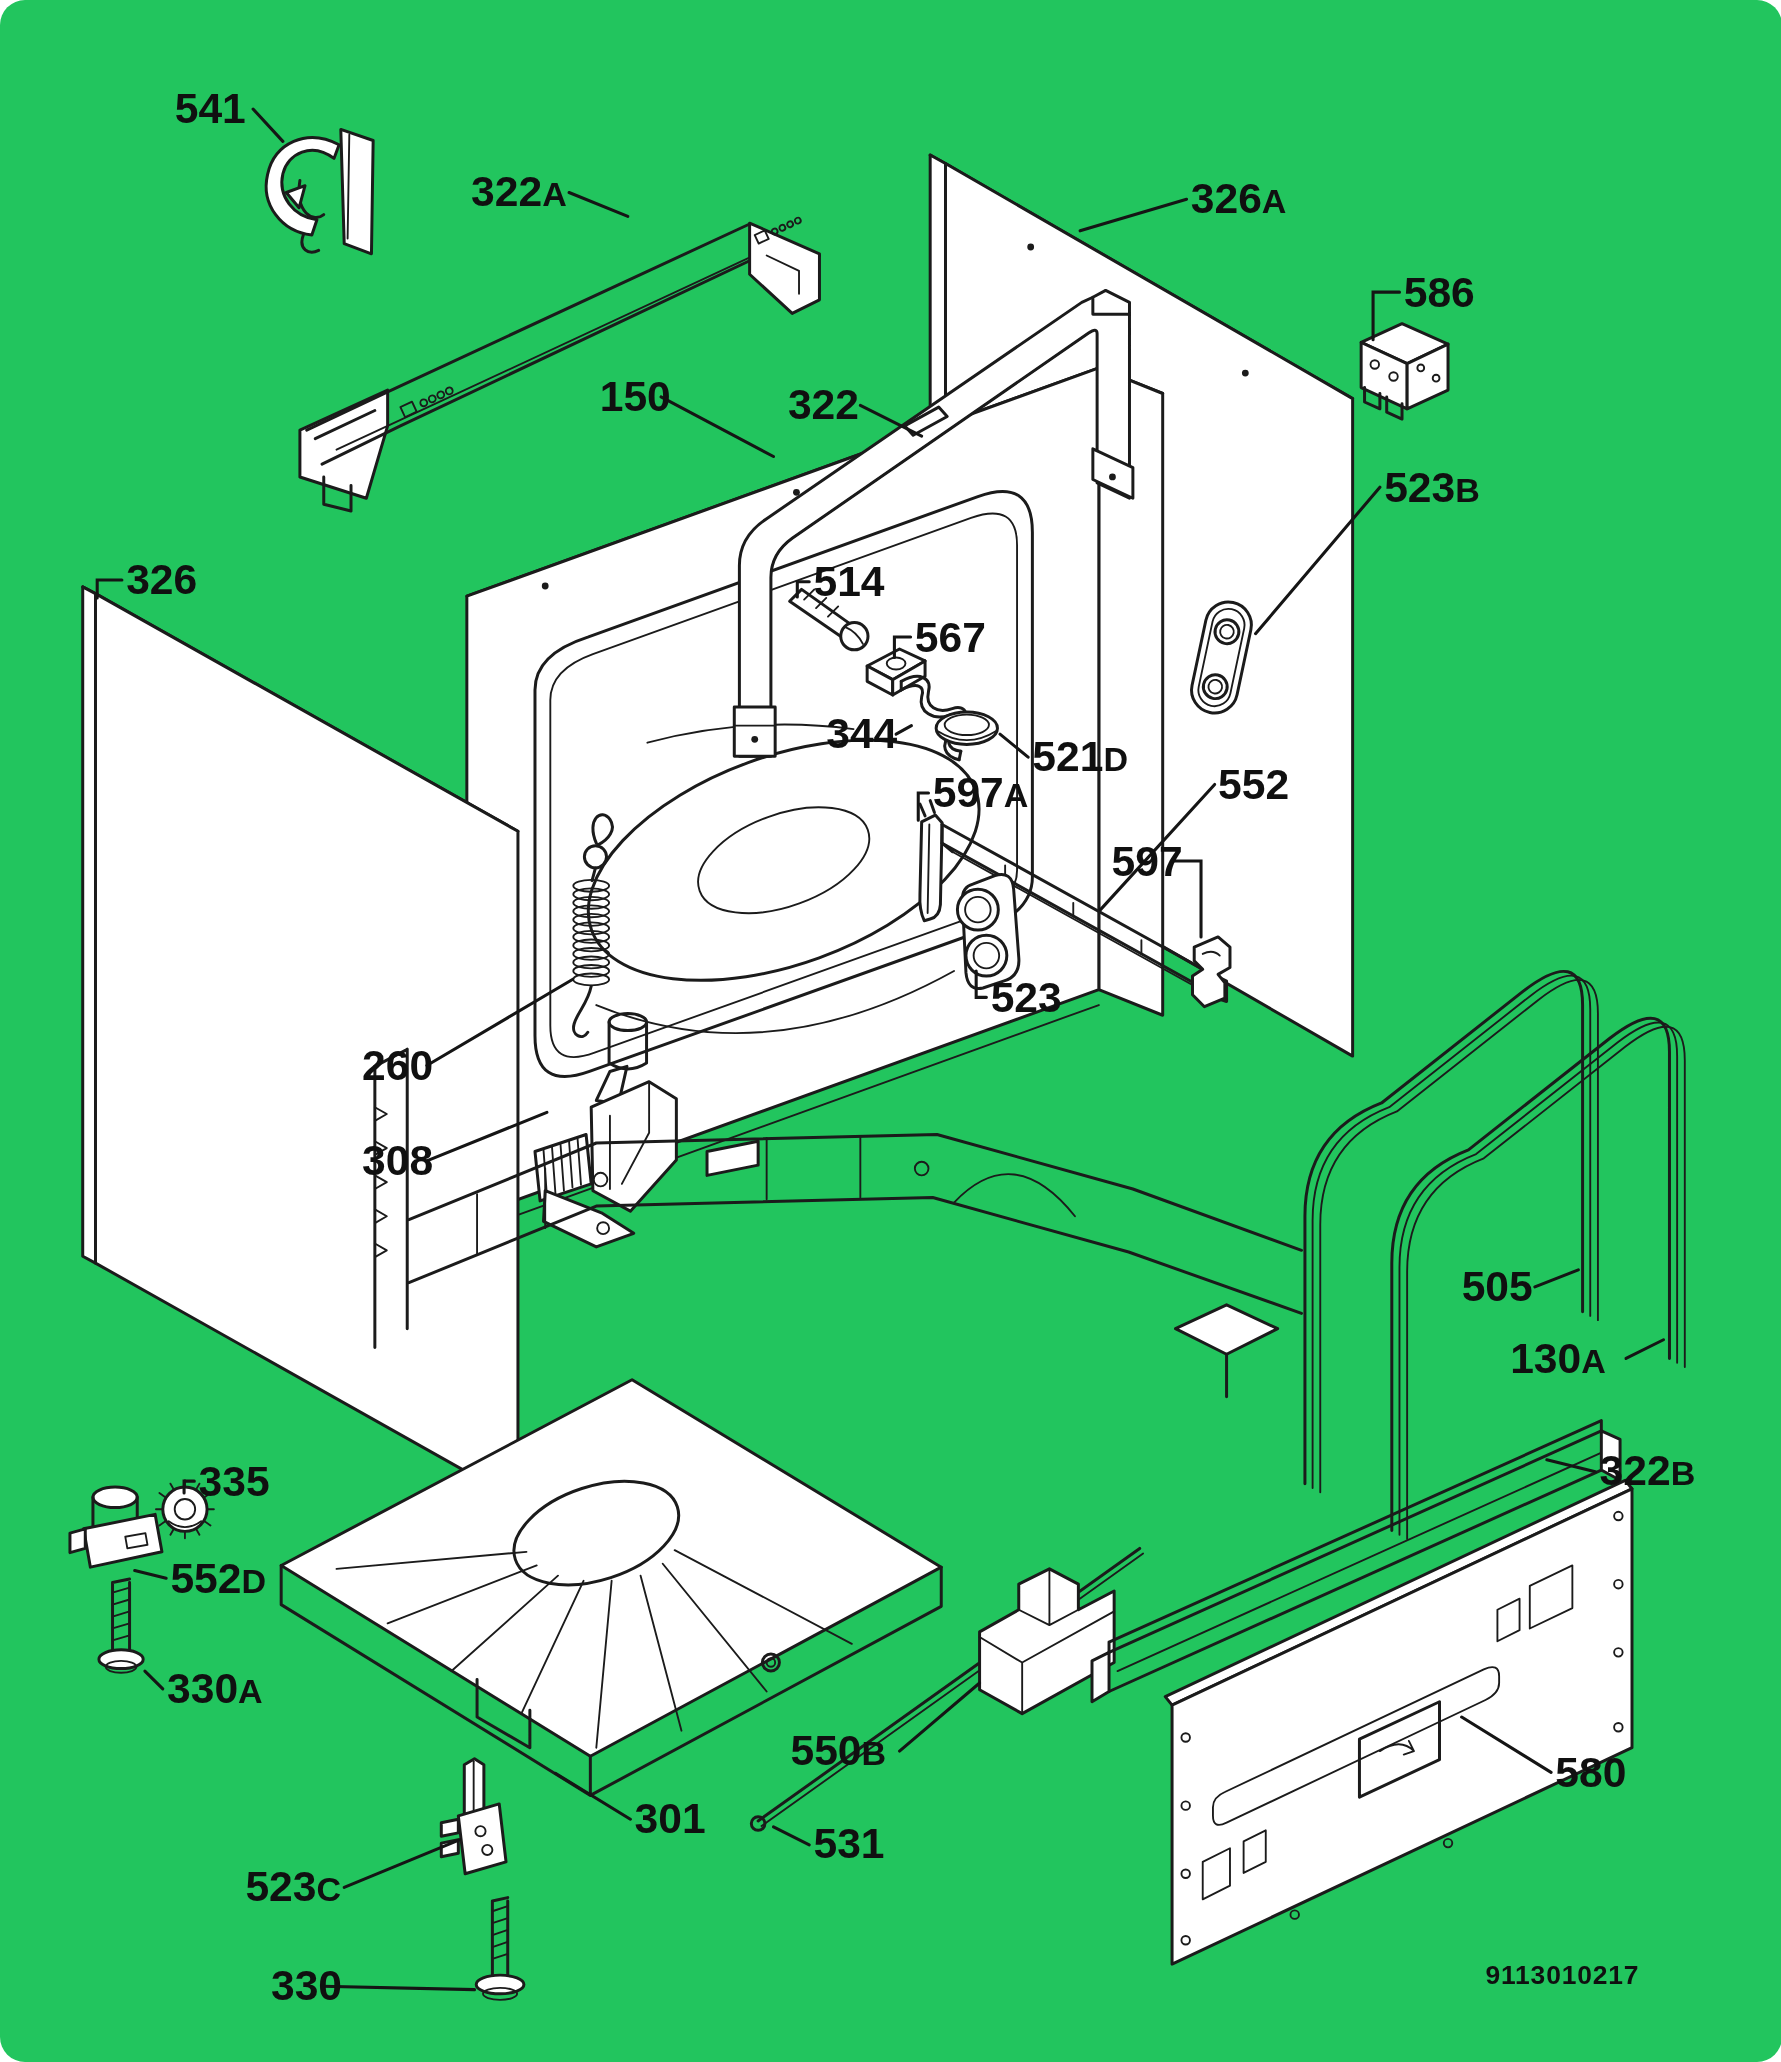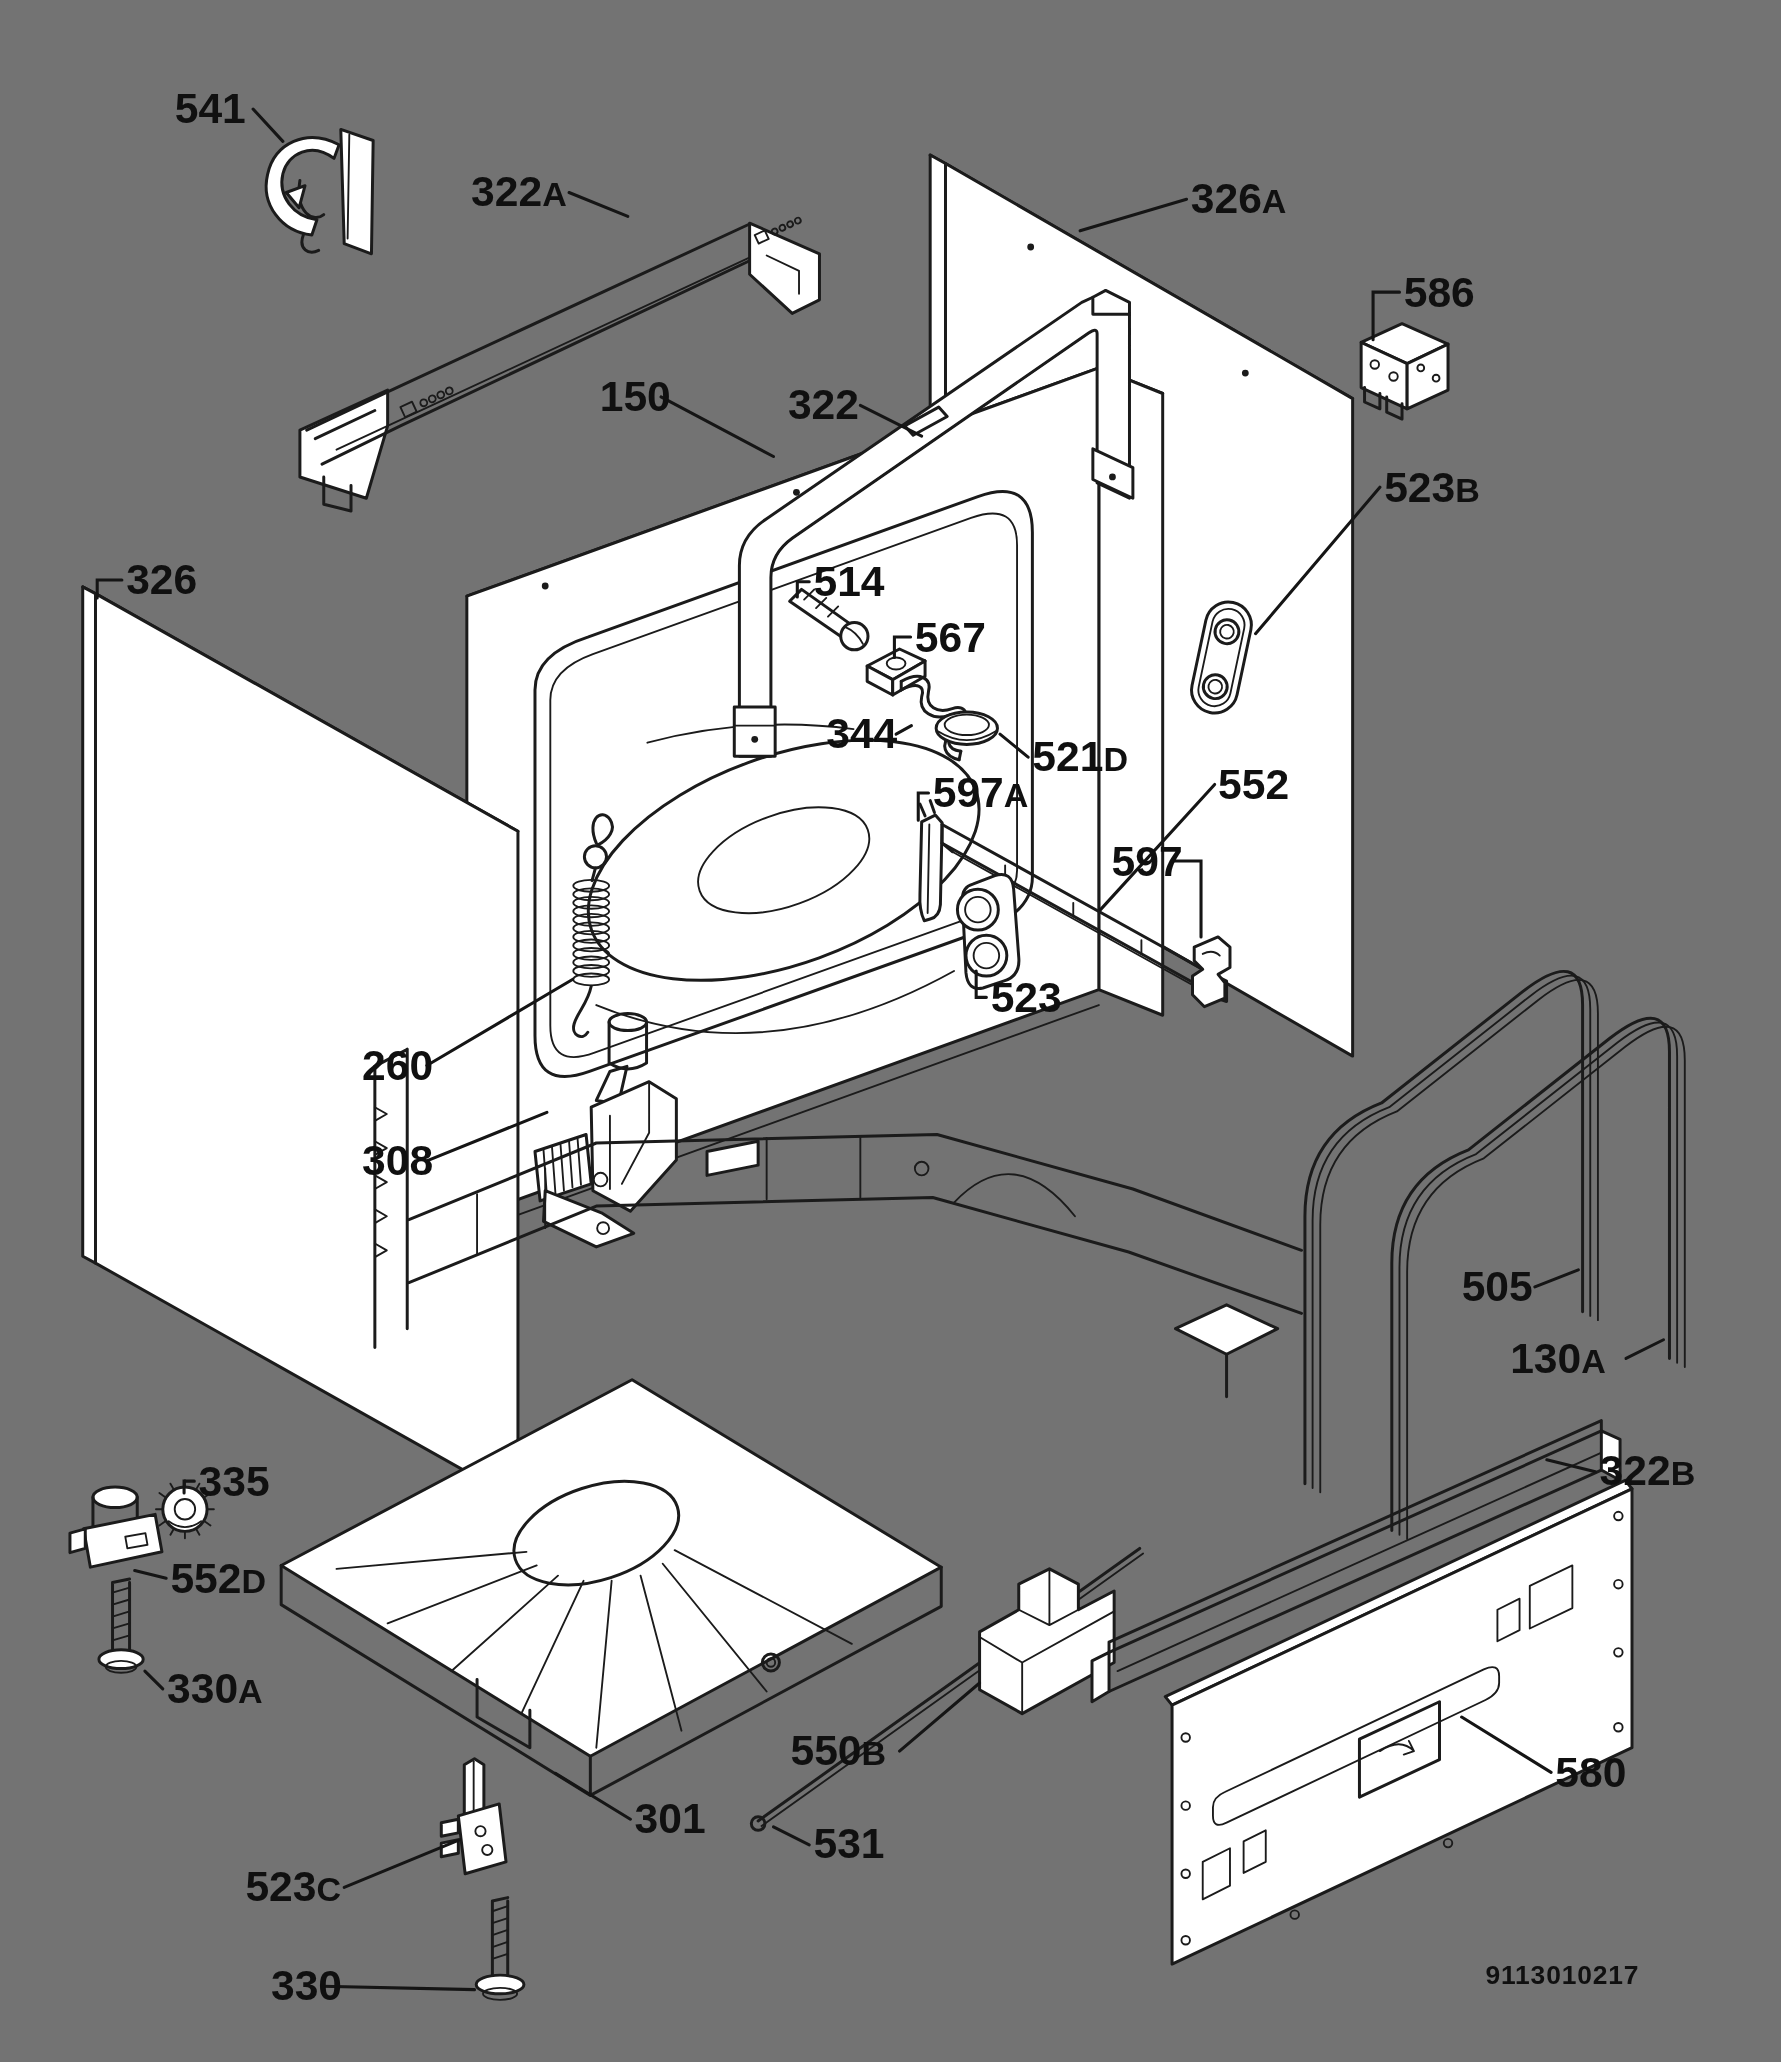--- a/index.html
+++ b/index.html
@@ -1,16 +1,16 @@
 <!DOCTYPE html>
 <html style="font-size:13.6px"><head>
 <meta charset="utf-8">
 <style>
   html,body{margin:0;padding:0;background:#ffffff;}
-  .stage{position:relative;width:1782px;height:2062px;background:#737373;overflow:hidden;}
+  .stage{position:relative;width:1782px;height:2062px;background:#22c55e;overflow:hidden;border-radius:25px;}
   svg{display:block;width:1782px;height:2062px;}
   .p{fill:#ffffff;stroke:#1b1b1b;stroke-width:3.5;stroke-linejoin:round;stroke-linecap:round;}
   .ln{fill:none;stroke:#1b1b1b;stroke-width:3.5;stroke-linejoin:round;stroke-linecap:round;}
   .thin{stroke-width:2.2;}
   .dot{fill:#1b1b1b;stroke:none;}
   .leader{fill:none;stroke:#151515;stroke-width:3.6;stroke-linejoin:miter;stroke-linecap:round;}
   .lbl{font-family:"Liberation Sans","DejaVu Sans",sans-serif;font-weight:700;fill:#101010;}
   .pn{font-family:"Liberation Sans","DejaVu Sans",sans-serif;font-weight:700;fill:#101010;font-size:31px;letter-spacing:1px;}
 </style>
 </head>

